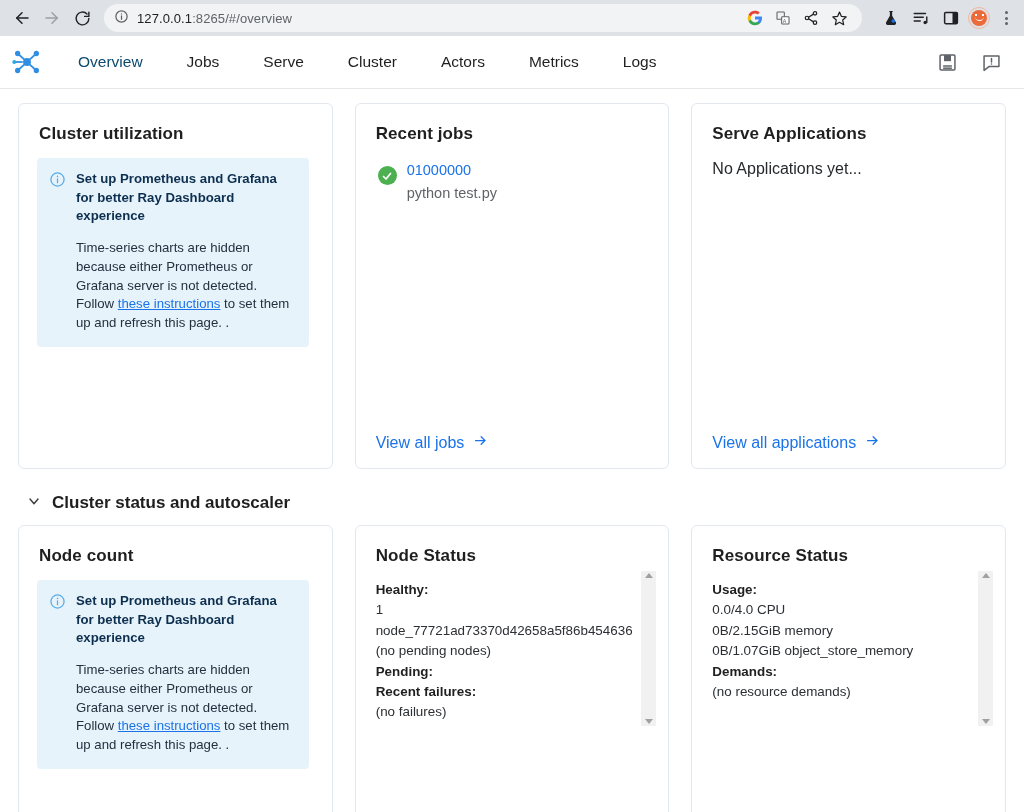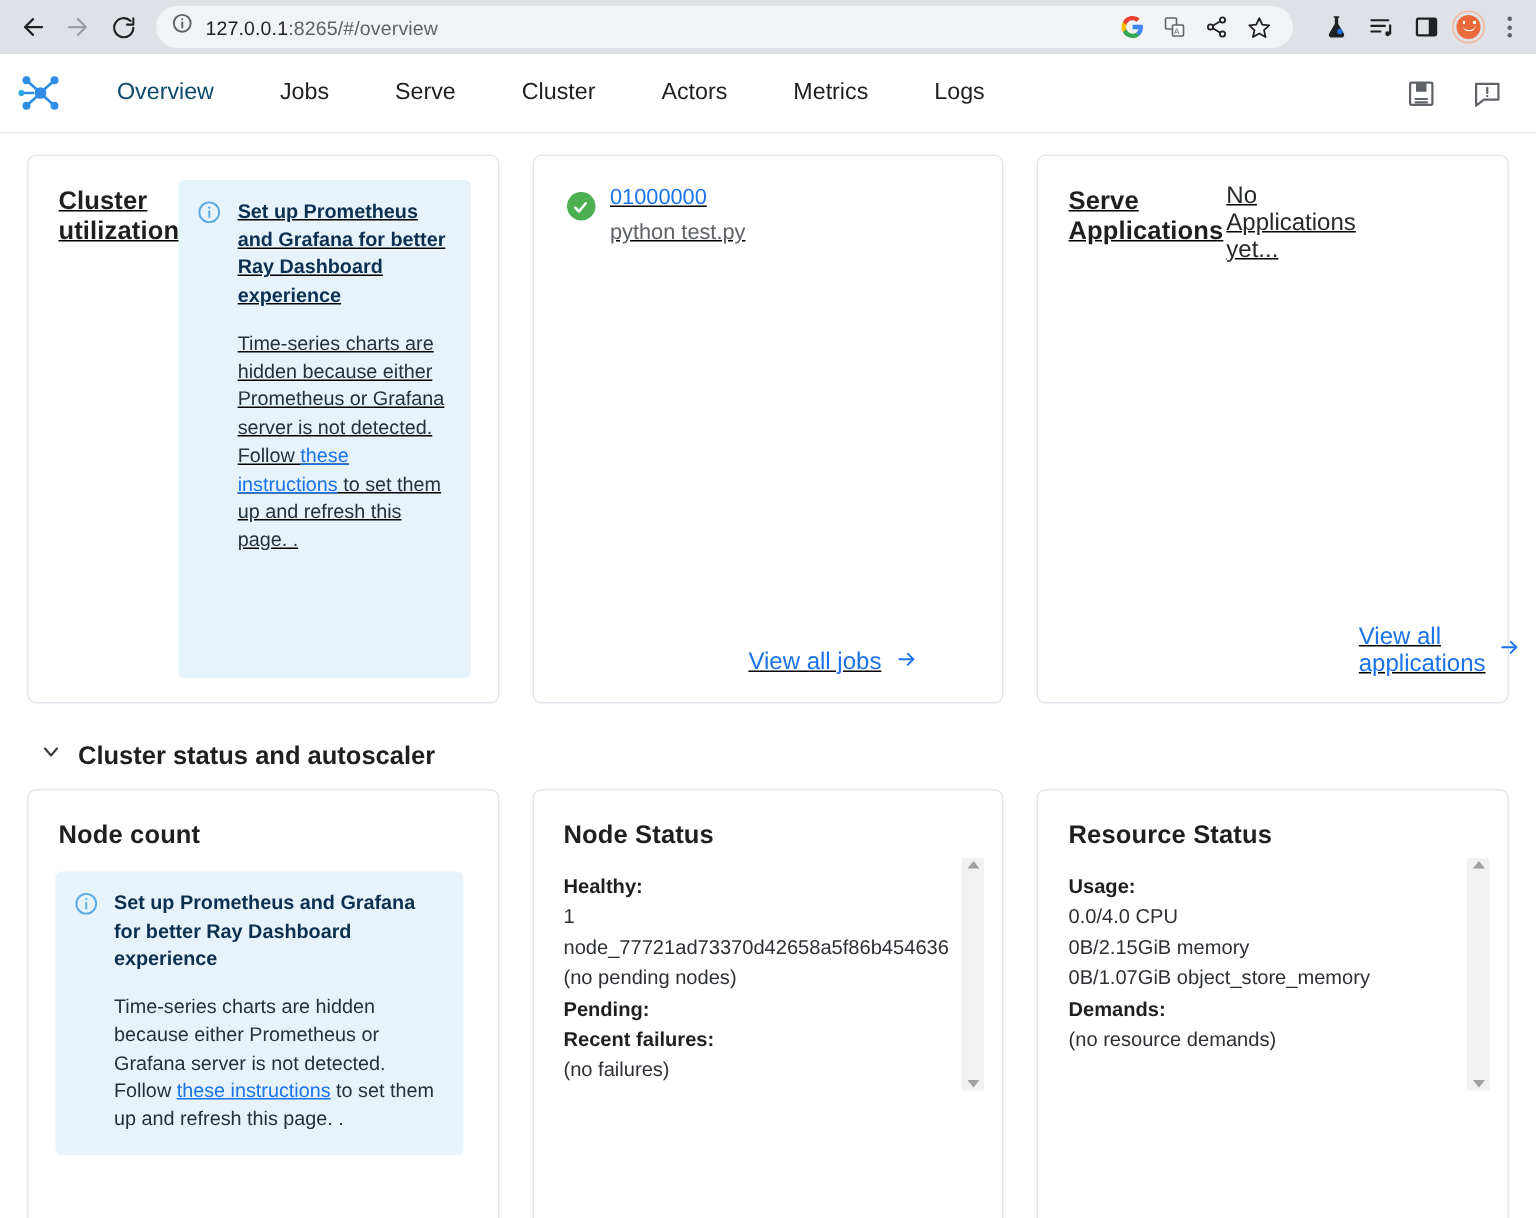--- a/index.html
+++ b/index.html
@@ -128,21 +128,21 @@
   }
   .card {
     flex: 1 1 0;
     border: 1px solid #e3e8ef;
     border-radius: 6px;
     background: #fff;
     padding: 16px 18px;
     position: relative;
     min-width: 0;
   }
-  .card.fixed-h { height: 366px; display: flex; flex-direction: row; text-decoration: underline; }
+  .card.fixed-h { height: 366px; display: flex; flex-direction: column; }
   .card.bottom { height: 300px; }
   .card-title {
     font-size: 17px;
     font-weight: bold;
     color: #1f1f1f;
     margin: 4px 0 14px 2px;
     letter-spacing: 0.1px;
   }
 
   
@@ -389,20 +389,21 @@
             </svg>
         </span>
         <span class="alert-body">
           <span class="alert-title" style="display:block">Set up Prometheus and Grafana for better Ray Dashboard experience</span>
           <span class="alert-text"><span>Time-series charts are hidden because either Prometheus or Grafana server is not detected. Follow </span><a href="#">these instructions</a><span> to set them up and refresh this page. .</span></span>
         </span>
       </div>
     </div>
 
     <div class="card fixed-h">
+      <div class="card-title">Recent jobs</div>
       <div class="job-row">
         <span class="job-status">
           <svg width="12" height="12" viewBox="0 0 24 24" fill="none" stroke="#fff" stroke-width="3.4" stroke-linecap="round" stroke-linejoin="round">
               <polyline points="5,13 10,18 19,7"></polyline>
             </svg>
         </span>
         <span class="job-meta">
           <a class="job-id" href="#">01000000</a>
           <span class="job-cmd">python test.py</span>
         </span>

